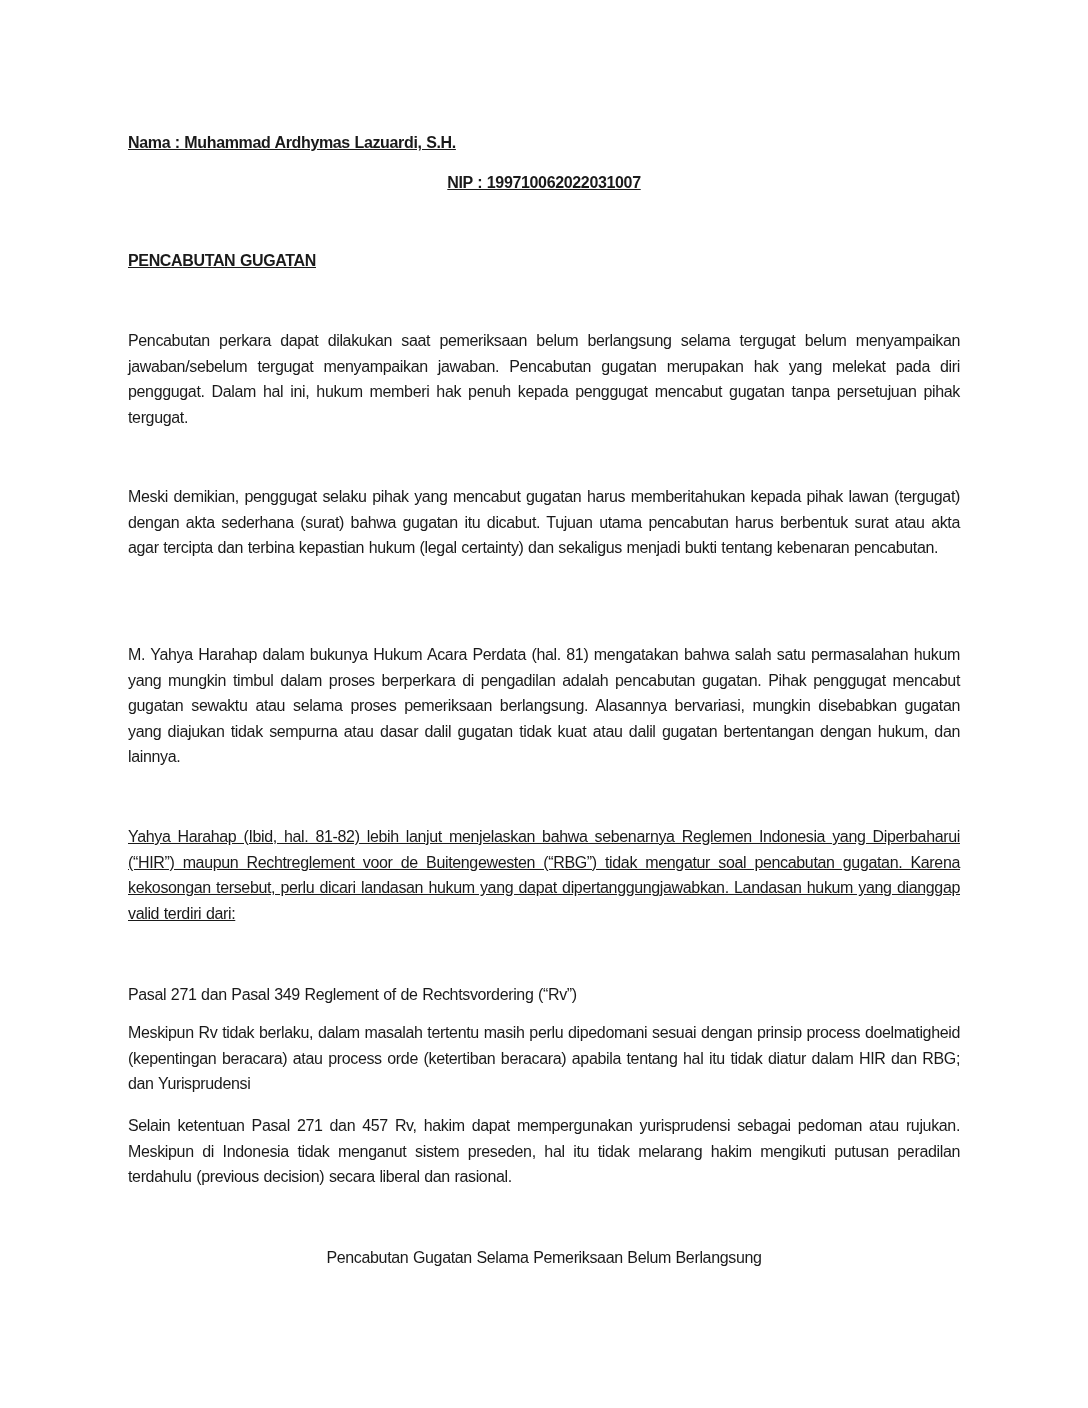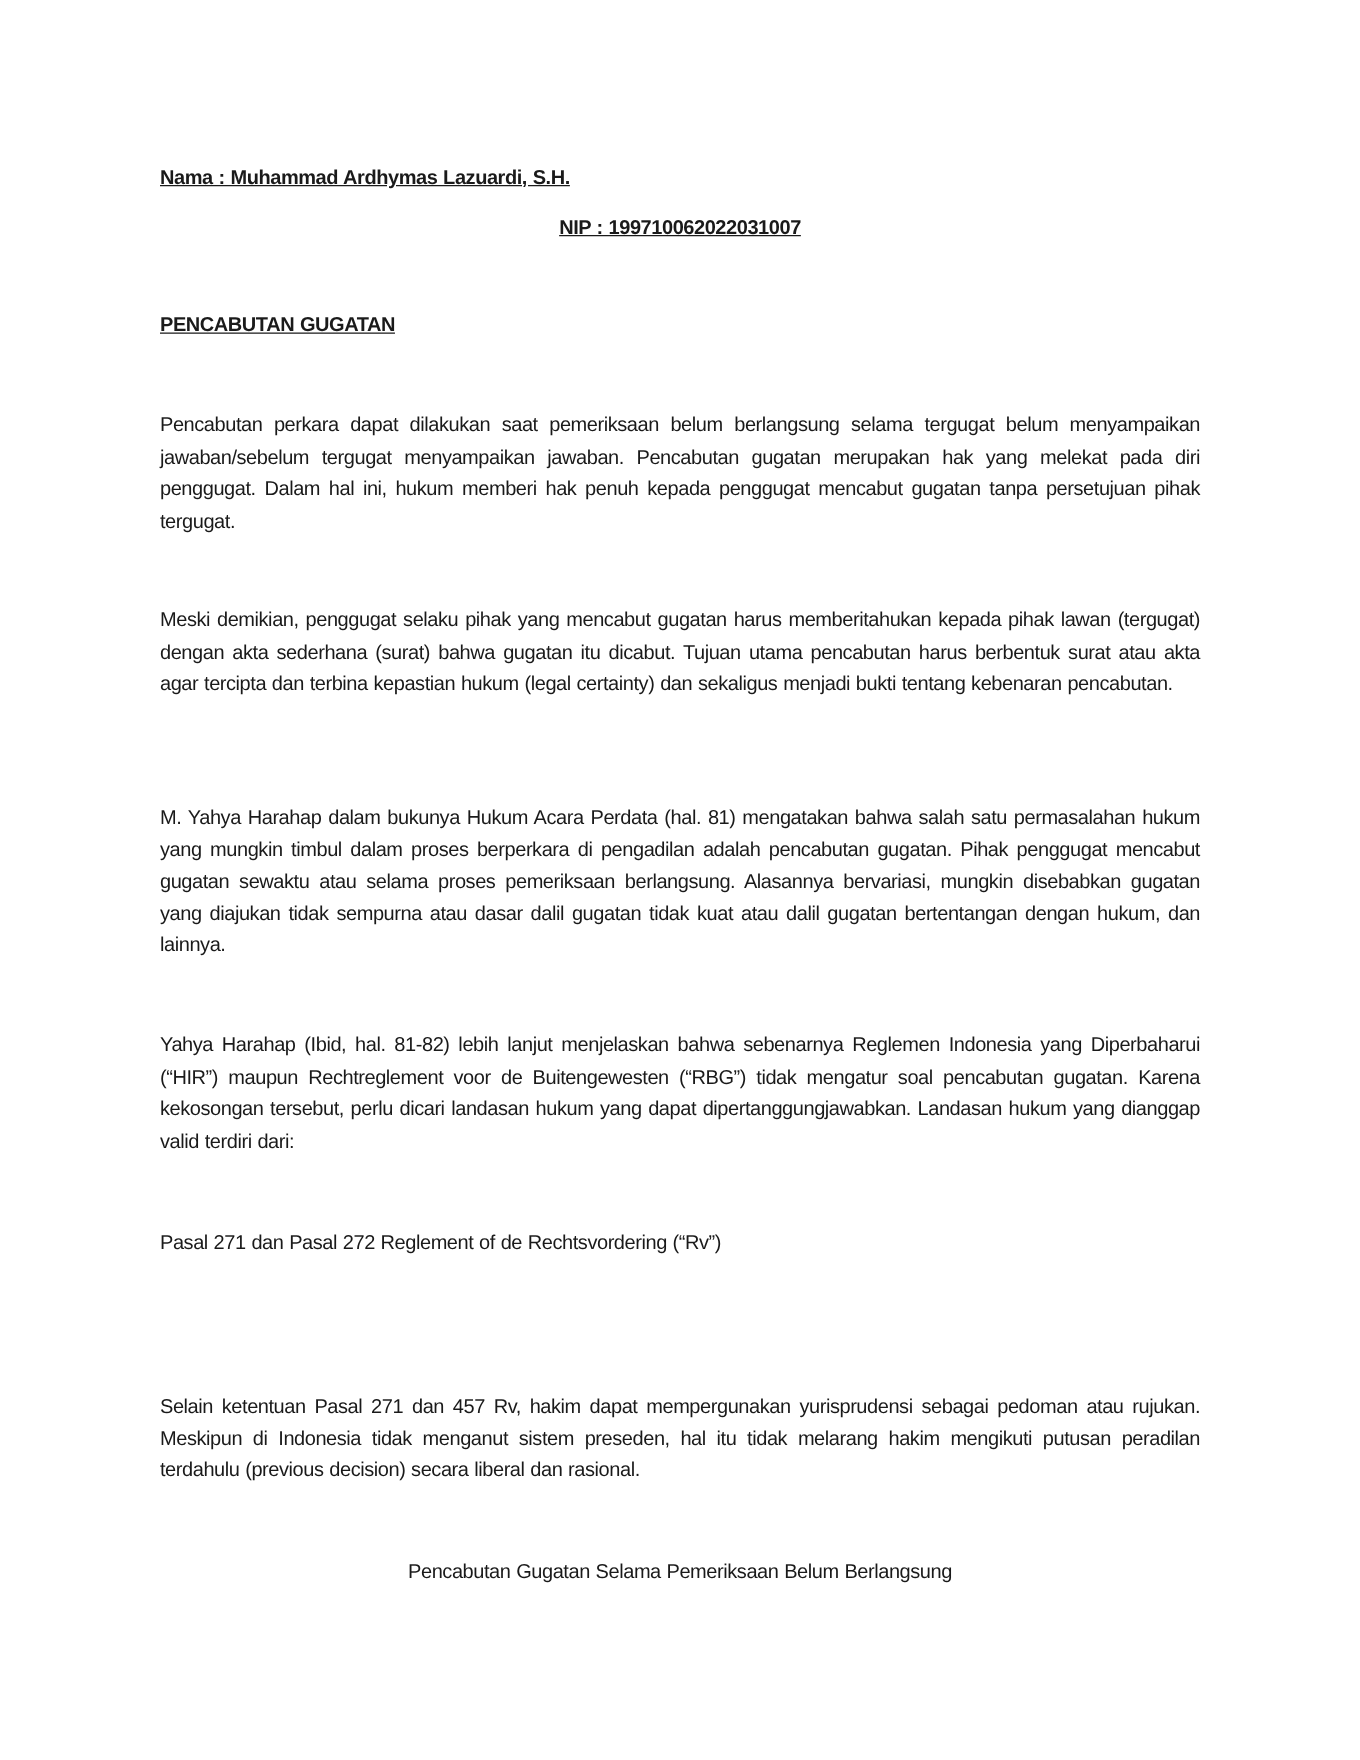--- a/index.html
+++ b/index.html
@@ -16,17 +16,18 @@
 
 <div class="page">
   <p class="t b cond" style="top:130px;">Nama : Muhammad Ardhymas Lazuardi, S.H.</p>
   <p class="t b cond" style="top:170px;text-align:center;">NIP : 199710062022031007</p>
 
   <p class="t b title cond" style="top:248px;">PENCABUTAN GUGATAN</p>
 
   <p class="t j cond" style="top:328px;">Pencabutan perkara dapat dilakukan saat pemeriksaan belum berlangsung selama tergugat belum menyampaikan jawaban/sebelum tergugat menyampaikan jawaban. Pencabutan gugatan merupakan hak yang melekat pada diri penggugat. Dalam hal ini, hukum memberi hak penuh kepada penggugat mencabut gugatan tanpa persetujuan pihak tergugat.</p>
   <p class="t j cond" style="top:484px;">Meski demikian, penggugat selaku pihak yang mencabut gugatan harus memberitahukan kepada pihak lawan (tergugat) dengan akta sederhana (surat) bahwa gugatan itu dicabut. Tujuan utama pencabutan harus berbentuk surat atau akta agar tercipta dan terbina kepastian hukum (legal certainty) dan sekaligus menjadi bukti tentang kebenaran pencabutan.</p>
   <p class="t j cond" style="top:642px;">M. Yahya Harahap dalam bukunya Hukum Acara Perdata (hal. 81) mengatakan bahwa salah satu permasalahan hukum yang mungkin timbul dalam proses berperkara di pengadilan adalah pencabutan gugatan. Pihak penggugat mencabut gugatan sewaktu atau selama proses pemeriksaan berlangsung. Alasannya bervariasi, mungkin disebabkan gugatan yang diajukan tidak sempurna atau dasar dalil gugatan tidak kuat atau dalil gugatan bertentangan dengan hukum, dan lainnya.</p>
-  <p class="t j cond" style="top:824px;">Yahya Harahap (Ibid, hal. 81-82) lebih lanjut menjelaskan bahwa sebenarnya Reglemen Indonesia yang Diperbaharui (“HIR”) maupun Rechtreglement voor de Buitengewesten (“RBG”) tidak mengatur soal pencabutan gugatan. Karena kekosongan tersebut, perlu dicari landasan hukum yang dapat dipertanggungjawabkan. Landasan hukum yang dianggap valid terdiri dari:</p>
-  <p class="t cond" style="top:982px;">Pasal 271 dan Pasal 272 Reglement of de Rechtsvordering (“Rv”)</p>
+  <p class="t j cond" style="top:824px;text-decoration:underline;">Yahya Harahap (Ibid, hal. 81-82) lebih lanjut menjelaskan bahwa sebenarnya Reglemen Indonesia yang Diperbaharui (“HIR”) maupun Rechtreglement voor de Buitengewesten (“RBG”) tidak mengatur soal pencabutan gugatan. Karena kekosongan tersebut, perlu dicari landasan hukum yang dapat dipertanggungjawabkan. Landasan hukum yang dianggap valid terdiri dari:</p>
+  <p class="t cond" style="top:982px;">Pasal 271 dan Pasal 349 Reglement of de Rechtsvordering (“Rv”)</p>
+  <p class="t j cond" style="top:1020px;">Meskipun Rv tidak berlaku, dalam masalah tertentu masih perlu dipedomani sesuai dengan prinsip process doelmatigheid (kepentingan beracara) atau process orde (ketertiban beracara) apabila tentang hal itu tidak diatur dalam HIR dan RBG; dan Yurisprudensi</p>
   <p class="t j cond" style="top:1113px;">Selain ketentuan Pasal 271 dan 457 Rv, hakim dapat mempergunakan yurisprudensi sebagai pedoman atau rujukan. Meskipun di Indonesia tidak menganut sistem preseden, hal itu tidak melarang hakim mengikuti putusan peradilan terdahulu (previous decision) secara liberal dan rasional.</p>
   <p class="t cond" style="top:1245px;text-align:center;">Pencabutan Gugatan Selama Pemeriksaan Belum Berlangsung</p>
 </div>
 
 </body></html>

